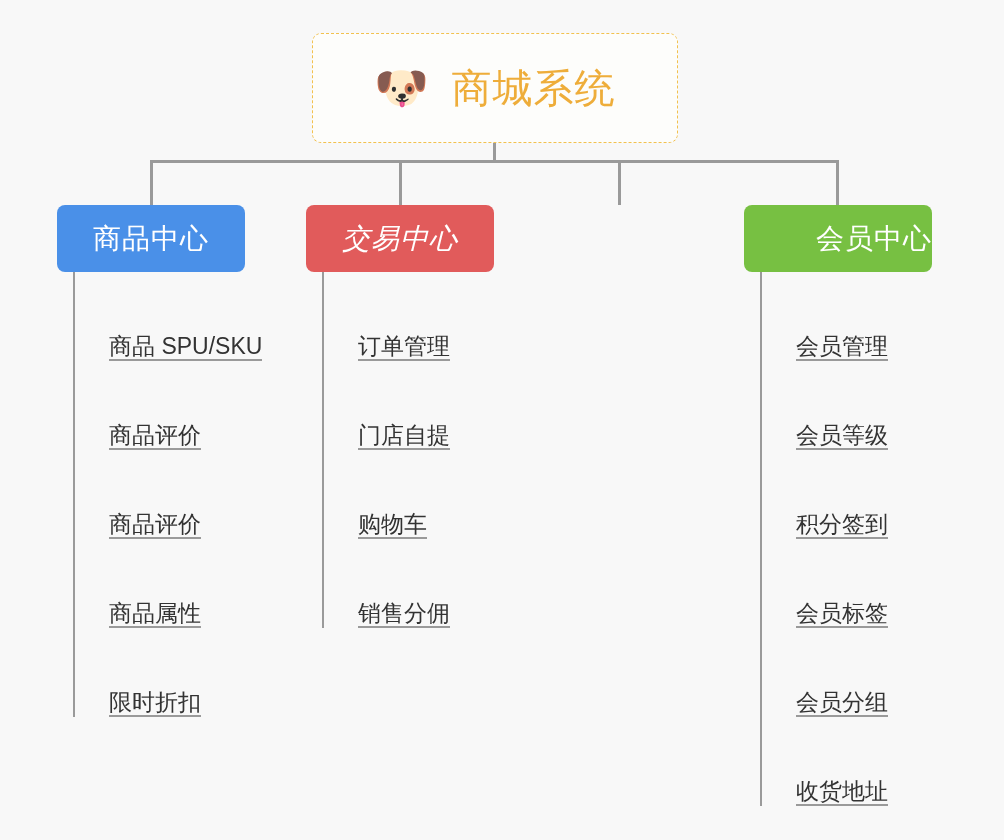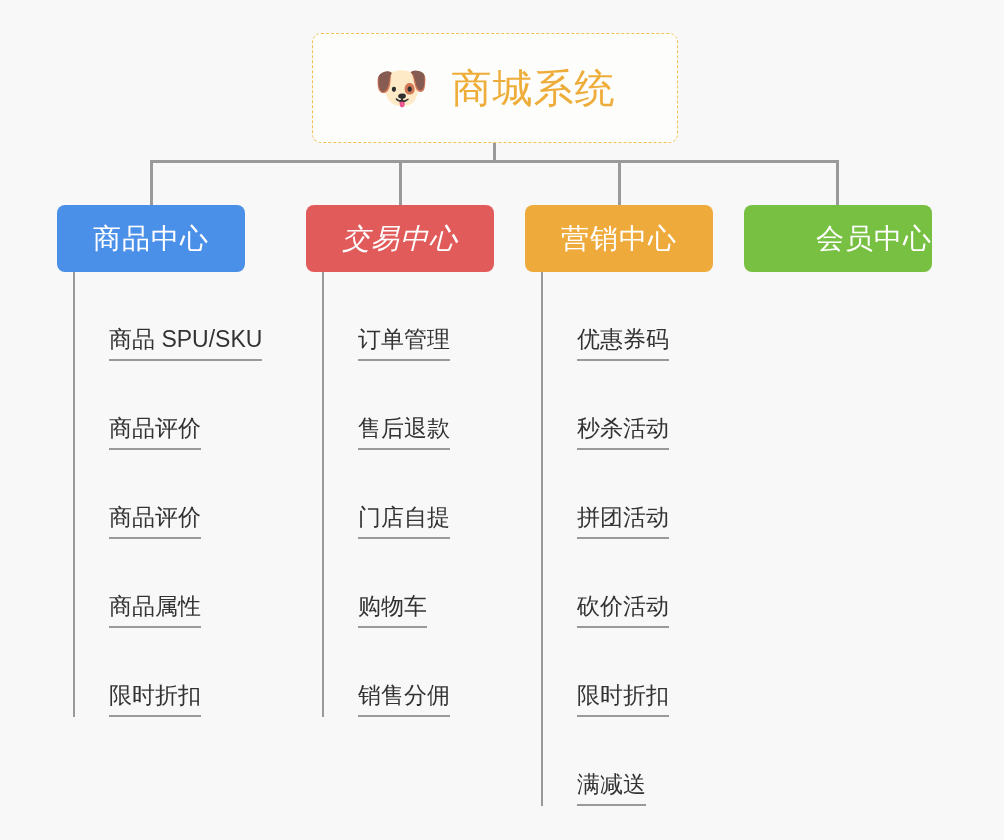--- a/index.html
+++ b/index.html
@@ -102,21 +102,20 @@
     position: relative;
     height: 89px;
     display: flex;
     align-items: flex-end;
     padding-left: 36px;
   }
   .leaf-label {
     font-size: 23px;
     color: #333333;
     line-height: 1.15;
-    padding-bottom: 7px;
     border-bottom: 2px solid #9a9a9a;
     white-space: nowrap;
     display: inline-block;
   }
 </style>
 </head>
 <body>
 
 <div id="mindmap">
 
@@ -159,59 +158,51 @@
 
   <div class="branch" style="left:306px; width:188px;">
     <div class="branch-header" style="background:#e15b5b;font-style:italic;">
       <span>交易中心</span>
     </div>
     <div class="branch-items">
       <div class="leaf">
           <span class="leaf-label">订单管理</span>
         </div>
       <div class="leaf">
-          <span class="leaf-label">售后退款</span>
-        </div>
-      <div class="leaf">
           <span class="leaf-label">门店自提</span>
         </div>
       <div class="leaf">
           <span class="leaf-label">购物车</span>
         </div>
       <div class="leaf">
           <span class="leaf-label">销售分佣</span>
         </div>
     </div>
   </div>
 
-  <div class="branch" style="left:525px; width:188px;">
-    <div class="branch-header" style="background:#eeab3c;">
-      <span>营销中心</span>
-    </div>
-    <div class="branch-items">
-      <div class="leaf">
-          <span class="leaf-label">优惠券码</span>
-        </div>
-      <div class="leaf">
-          <span class="leaf-label">秒杀活动</span>
-        </div>
-      <div class="leaf">
-          <span class="leaf-label">拼团活动</span>
-        </div>
-      <div class="leaf">
-          <span class="leaf-label">砍价活动</span>
-        </div>
-      <div class="leaf">
-          <span class="leaf-label">限时折扣</span>
-        </div>
-      <div class="leaf">
-          <span class="leaf-label">满减送</span>
-        </div>
-    </div>
-  </div>
 
   <div class="branch" style="left:744px; width:188px;">
     <div class="branch-header" style="background:#77c042;justify-content:flex-end;">
       <span>会员中心</span>
     </div>
+    <div class="branch-items">
+      <div class="leaf">
+          <span class="leaf-label">会员管理</span>
+        </div>
+      <div class="leaf">
+          <span class="leaf-label">会员等级</span>
+        </div>
+      <div class="leaf">
+          <span class="leaf-label">积分签到</span>
+        </div>
+      <div class="leaf">
+          <span class="leaf-label">会员标签</span>
+        </div>
+      <div class="leaf">
+          <span class="leaf-label">会员分组</span>
+        </div>
+      <div class="leaf">
+          <span class="leaf-label">收货地址</span>
+        </div>
+    </div>
   </div>
 
 </div>
 
 </body></html>

